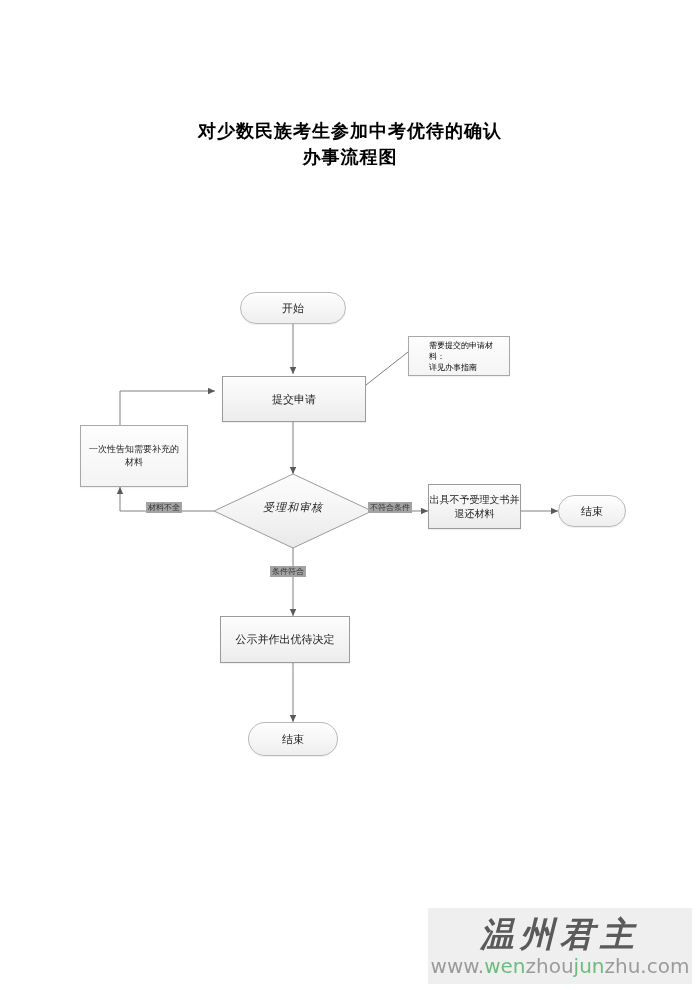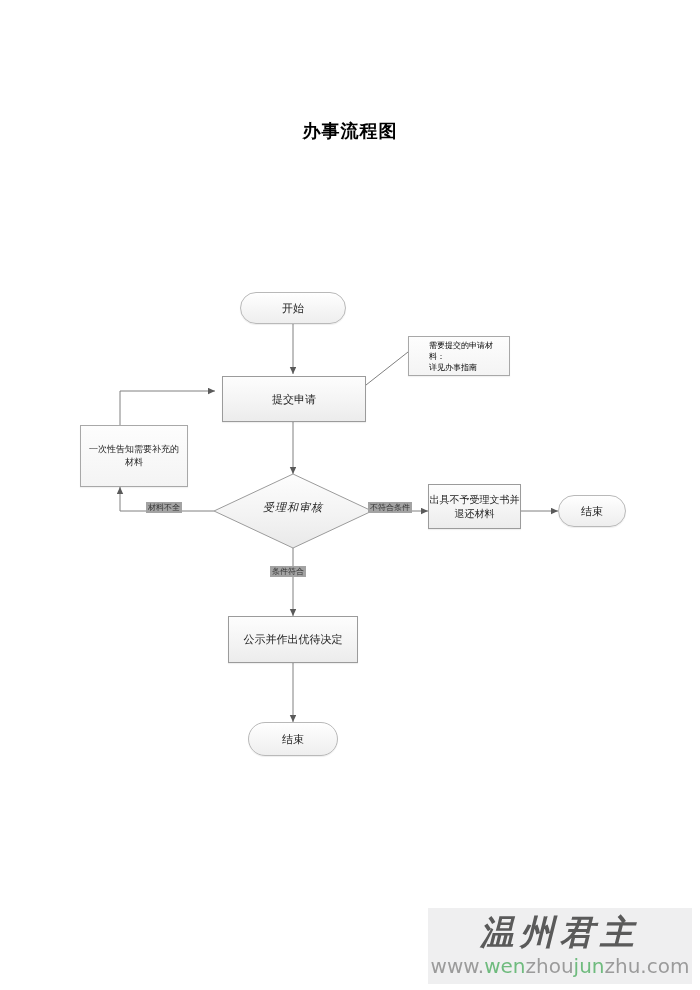--- a/index.html
+++ b/index.html
@@ -115,21 +115,21 @@
     top: 908px;
     width: 264px;
     height: 76px;
     background: #efeff0;
     display: flex;
     flex-direction: column;
     align-items: center;
     justify-content: center;
   }
   #watermark-cn {
-    font-family: Liberation Mono, monospace;
+    font-family: Liberation Serif, serif;
     font-size: 34px;
     font-weight: bold;
     font-style: italic;
     color: #5a5a5a;
     letter-spacing: 6px;
     line-height: 38px;
     margin-bottom: 1px;
   }
   #watermark-url {
     font-size: 20px;
@@ -137,20 +137,21 @@
     color: #9b9b9b;
     letter-spacing: 0px;
     white-space: nowrap;
   }
   #watermark-url .g { color: #6fbb7e; }
 </style>
 </head>
 <body>
 
 <div id="title-block">
+  <span class="title-line">对少数民族考生参加中考优待的确认</span>
   <span class="title-line">办事流程图</span>
 </div>
 
 <div id="flow-canvas">
 
   <svg id="flow-svg" width="700" height="990">
     <defs>
       <marker id="arrow" markerWidth="9" markerHeight="9" refX="7" refY="3.2" orient="auto" markerUnits="strokeWidth">
         <path d="M0,0 L7,3.2 L0,6.4 z" fill="#5a5a5a"></path>
       </marker>
@@ -199,21 +200,21 @@
   </div>
 
   <div class="node process" style="left:428px; top:484px; width:93px; height:45px; font-size:10px; line-height:14px;">
     <span>出具不予受理文书并退还材料</span>
   </div>
 
   <div class="node terminator" style="left:558px; top:495px; width:68px; height:32px;">
     <span>结束</span>
   </div>
 
-  <div class="node process" style="left:228px; top:616px; width:130px; height:47px;">
+  <div class="node process" style="left:220px; top:616px; width:130px; height:47px;">
     <span>公示并作出优待决定</span>
   </div>
 
   <div class="node terminator" style="left:248px; top:722px; width:90px; height:34px;">
     <span>结束</span>
   </div>
 
   <div class="note" style="position:absolute; left:408px; top:336px; width:76px; height:32px; display:flex; flex-direction:column; justify-content:center;padding-left:20px;">
     <span>需要提交的申请材料：</span>
     <span>详见办事指南</span>

